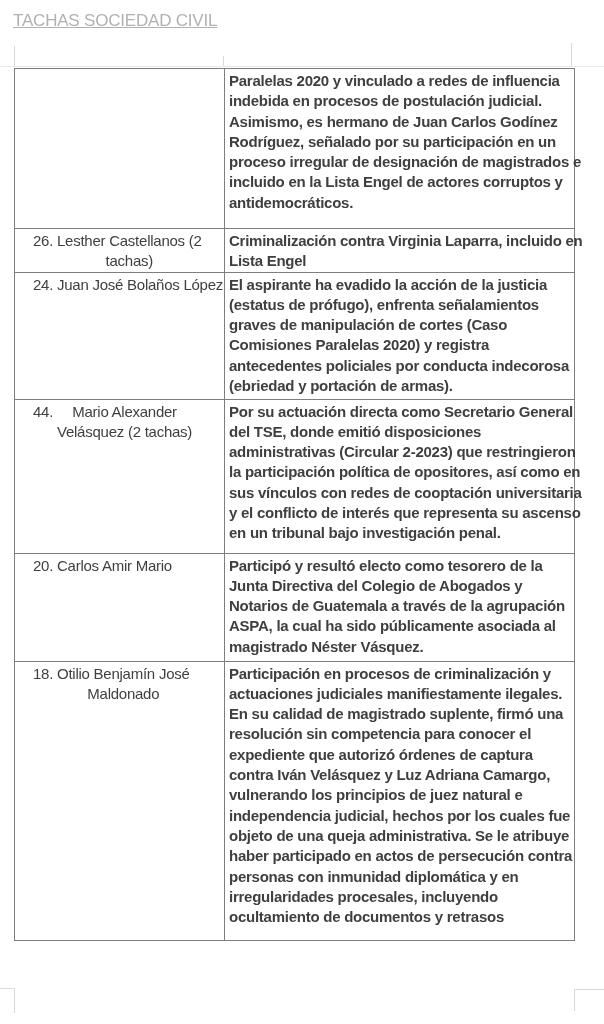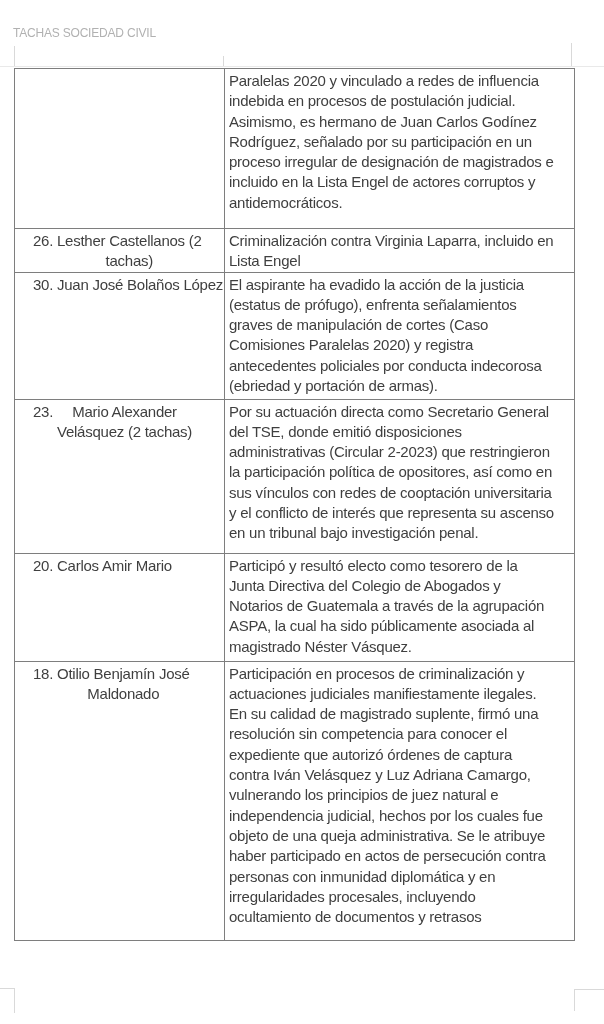--- a/index.html
+++ b/index.html
@@ -10,25 +10,26 @@
   }
   html,body{margin:0;padding:0;background:#ffffff;}
   .page{
     position:relative;
     width:604px;height:1024px;
     background:#ffffff;
     overflow:hidden;
     font-family:"Liberation Sans","DejaVu Sans",sans-serif;
   }
   .doc-header{
-    position:absolute;left:13px;top:26px;
-    font-size:12px;line-height:14px;
+    position:absolute;left:13px;top:14px;
+    font-size:17px;line-height:14px;
     color:var(--header-text);
     letter-spacing:-0.2px;
     white-space:pre;
+    text-decoration:underline;
   }
   .ghost{position:absolute;background:var(--ghost-line);}
   .ghost.light{background:#e9e9e9;}
   table.tachas{
     position:absolute;left:14px;top:68px;
     width:558px;
     border-collapse:collapse;
     table-layout:fixed;
   }
   table.tachas td{
@@ -60,20 +61,21 @@
     white-space:pre;
   }
   .name{
     flex:none;
     white-space:pre;
     text-align:center;
   }
   .rtext{
     padding:2px 0 0 4px;
     white-space:pre;
+    font-weight:bold;
   }
 </style>
 </head>
 <body>
 
 <div class="page">
 
   <div class="doc-header">TACHAS SOCIEDAD CIVIL</div>
 
   <div class="ghost" style="left:14px;top:46px;width:1px;height:21px;"></div>
@@ -113,37 +115,37 @@
         </div>
       </td>
       <td class="cr">
         <div class="rtext">Criminalización contra Virginia Laparra, incluido en
 Lista Engel</div>
       </td>
     </tr>
     <tr class="r2">
       <td class="cl">
         <div class="lwrap">
-          <span class="num">30.</span>
+          <span class="num">24.</span>
           <div class="name">Juan José Bolaños López</div>
         </div>
       </td>
       <td class="cr">
         <div class="rtext">El aspirante ha evadido la acción de la justicia
 (estatus de prófugo), enfrenta señalamientos
 graves de manipulación de cortes (Caso
 Comisiones Paralelas 2020) y registra
 antecedentes policiales por conducta indecorosa
 (ebriedad y portación de armas).</div>
       </td>
     </tr>
     <tr class="r3">
       <td class="cl">
         <div class="lwrap">
-          <span class="num">23.</span>
+          <span class="num">44.</span>
           <div class="name">Mario Alexander
 Velásquez (2 tachas)</div>
         </div>
       </td>
       <td class="cr">
         <div class="rtext">Por su actuación directa como Secretario General
 del TSE, donde emitió disposiciones
 administrativas (Circular 2-2023) que restringieron
 la participación política de opositores, así como en
 sus vínculos con redes de cooptación universitaria

